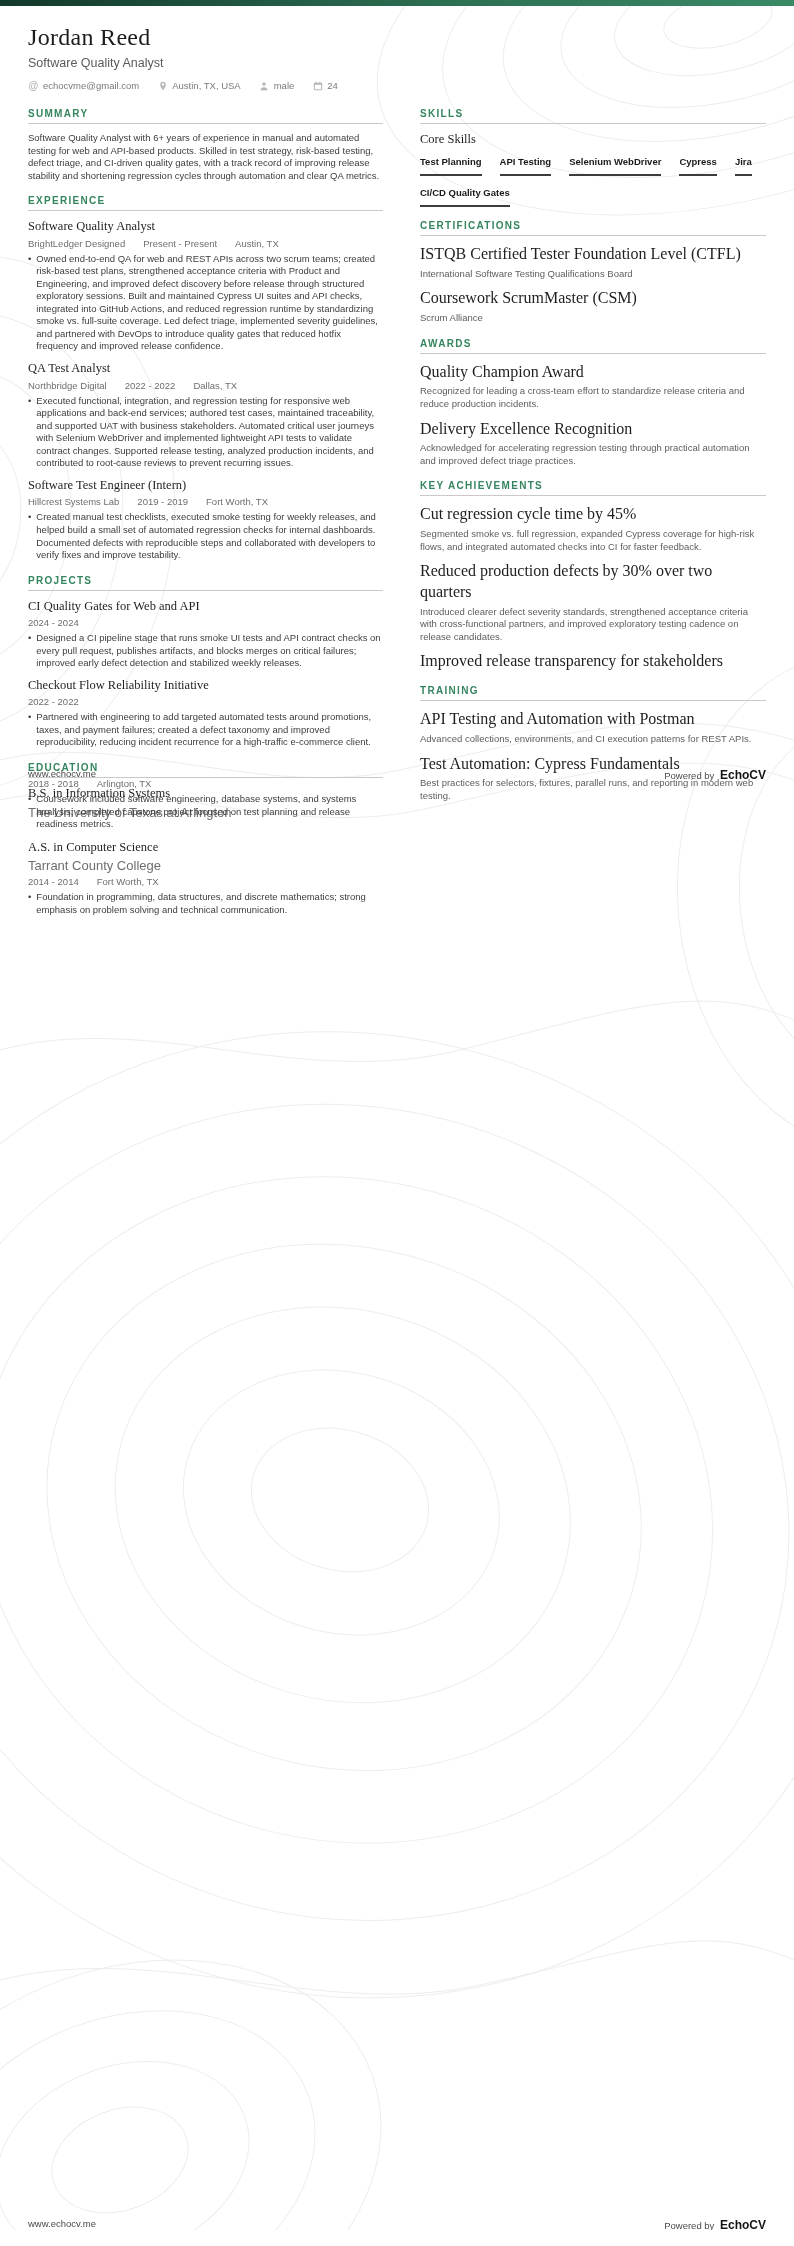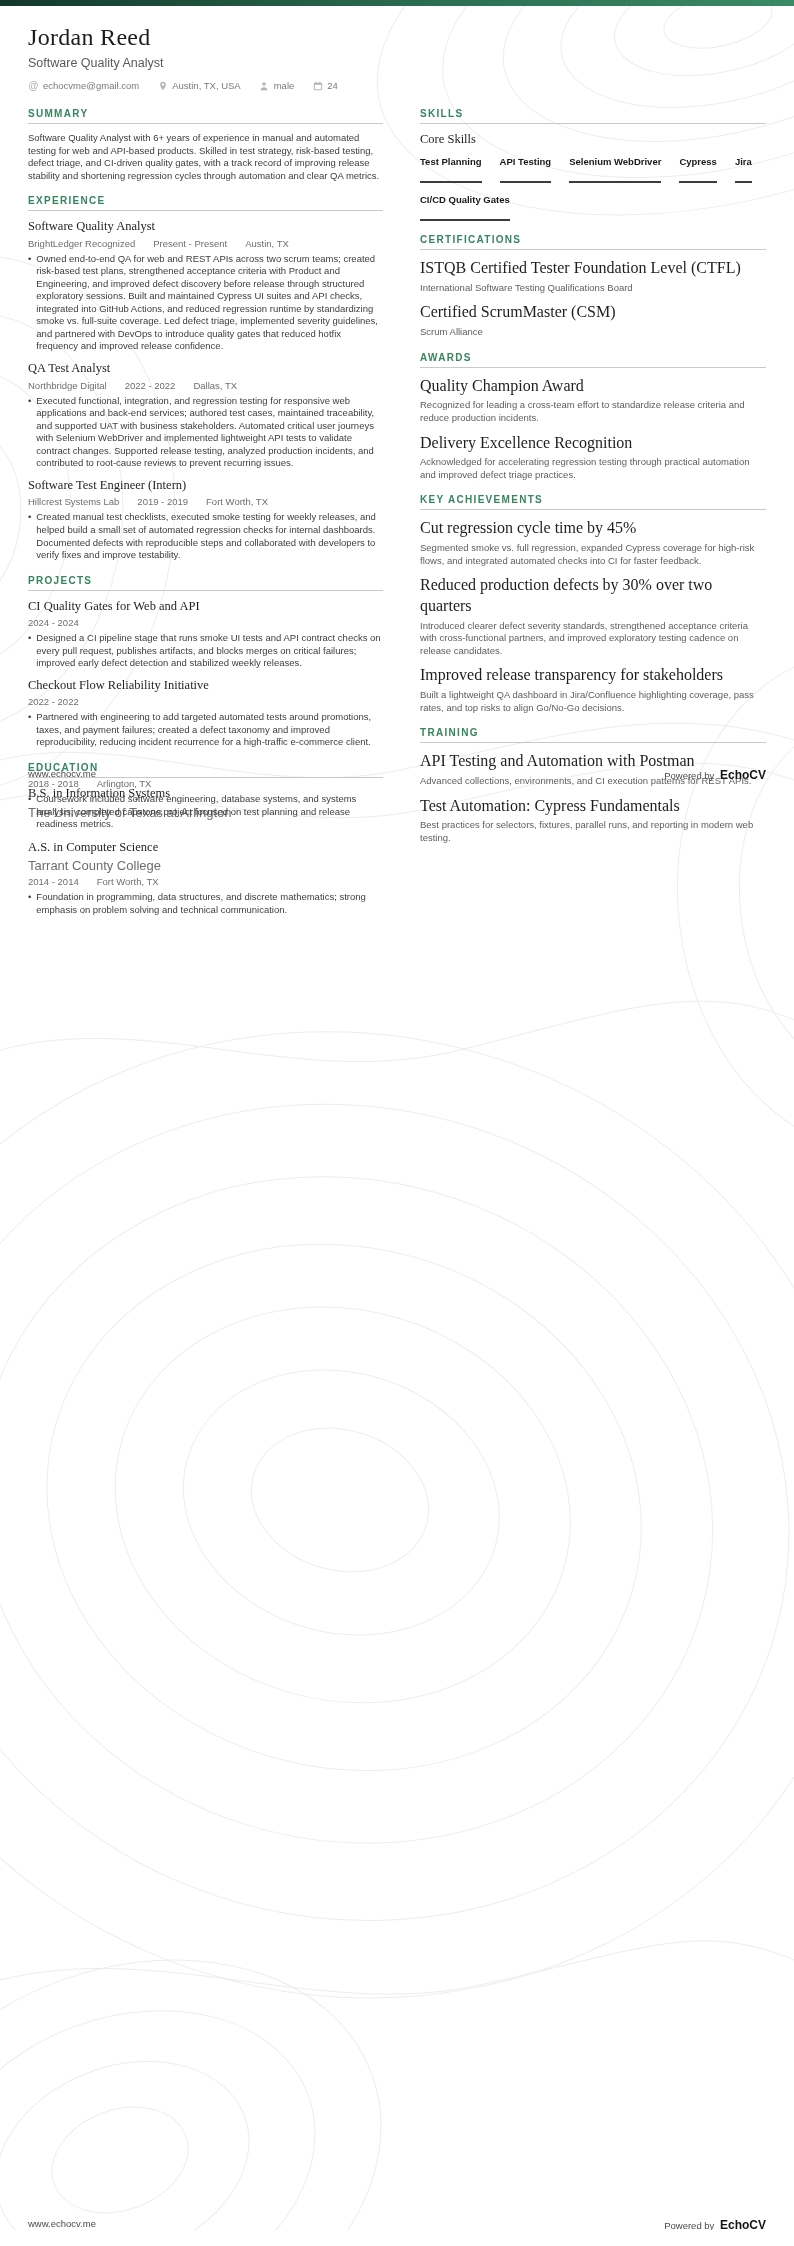--- a/index.html
+++ b/index.html
@@ -65,21 +65,21 @@
   .bullet-text { font-size: 9.5px; line-height: 1.32; color: #3d3d3d; }
 
   
   .group-title {
     font-family: "Liberation Serif", "DejaVu Serif", serif;
     font-size: 12.5px; color: #1e1e1e; margin: 2px 0 9px 0;
   }
   .tags { display: flex; flex-wrap: wrap; gap: 11px 18px; }
   .tag {
     font-size: 9.5px; font-weight: 700; color: #191919;
-    padding-bottom: 14px; border-bottom: 2px solid #3c3c3c;
+    padding-bottom: 7px; border-bottom: 2px solid #3c3c3c;
   }
   .r-item { margin-top: 8px; }
   .r-item.first { margin-top: 2px; }
   .r-title {
     font-family: "Liberation Serif", "DejaVu Serif", serif;
     font-size: 16px; color: #1e1e1e; line-height: 1.3;
   }
   .r-sub { font-size: 9.5px; color: #5d5d5d; line-height: 1.32; margin-top: 3px; }
 
   
@@ -191,21 +191,21 @@
         <div class="sec-head">SUMMARY</div>
         <p class="body-text">Software Quality Analyst with 6+ years of experience in manual and automated testing for web and API-based products. Skilled in test strategy, risk-based testing, defect triage, and CI-driven quality gates, with a track record of improving release stability and shortening regression cycles through automation and clear QA metrics.</p>
       </section>
 
       <section class="section">
         <div class="sec-head">EXPERIENCE</div>
 
         <div class="entry first">
           <div class="item-title">Software Quality Analyst</div>
           <div class="meta-row">
-            <span class="meta">BrightLedger Recognized</span>
+            <span class="meta">BrightLedger Designed</span>
             <span class="meta">Present - Present</span>
             <span class="meta">Austin, TX</span>
           </div>
           <div class="bullet">
             <span class="marker">•</span>
             <span class="bullet-text">Owned end-to-end QA for web and REST APIs across two scrum teams; created risk-based test plans, strengthened acceptance criteria with Product and Engineering, and improved defect discovery before release through structured exploratory sessions. Built and maintained Cypress UI suites and API checks, integrated into GitHub Actions, and reduced regression runtime by standardizing smoke vs. full-suite coverage. Led defect triage, implemented severity guidelines, and partnered with DevOps to introduce quality gates that reduced hotfix frequency and improved release confidence.</span>
           </div>
         </div>
 
         <div class="entry">
@@ -286,21 +286,21 @@
         </div>
       </section>
 
       <section class="section">
         <div class="sec-head">CERTIFICATIONS</div>
         <div class="r-item first">
           <div class="r-title">ISTQB Certified Tester Foundation Level (CTFL)</div>
           <div class="r-sub">International Software Testing Qualifications Board</div>
         </div>
         <div class="r-item">
-          <div class="r-title">Certified ScrumMaster (CSM)</div>
+          <div class="r-title">Coursework ScrumMaster (CSM)</div>
           <div class="r-sub">Scrum Alliance</div>
         </div>
       </section>
 
       <section class="section">
         <div class="sec-head">AWARDS</div>
         <div class="r-item first">
           <div class="r-title">Quality Champion Award</div>
           <div class="r-sub">Recognized for leading a cross-team effort to standardize release criteria and reduce production incidents.</div>
         </div>
@@ -315,21 +315,20 @@
         <div class="r-item first">
           <div class="r-title">Cut regression cycle time by 45%</div>
           <div class="r-sub">Segmented smoke vs. full regression, expanded Cypress coverage for high-risk flows, and integrated automated checks into CI for faster feedback.</div>
         </div>
         <div class="r-item">
           <div class="r-title">Reduced production defects by 30% over two quarters</div>
           <div class="r-sub">Introduced clearer defect severity standards, strengthened acceptance criteria with cross-functional partners, and improved exploratory testing cadence on release candidates.</div>
         </div>
         <div class="r-item">
           <div class="r-title">Improved release transparency for stakeholders</div>
-          <div class="r-sub">Built a lightweight QA dashboard in Jira/Confluence highlighting coverage, pass rates, and top risks to align Go/No-Go decisions.</div>
         </div>
       </section>
 
       <section class="section">
         <div class="sec-head">TRAINING</div>
         <div class="r-item first">
           <div class="r-title">API Testing and Automation with Postman</div>
           <div class="r-sub">Advanced collections, environments, and CI execution patterns for REST APIs.</div>
         </div>
         <div class="r-item">

